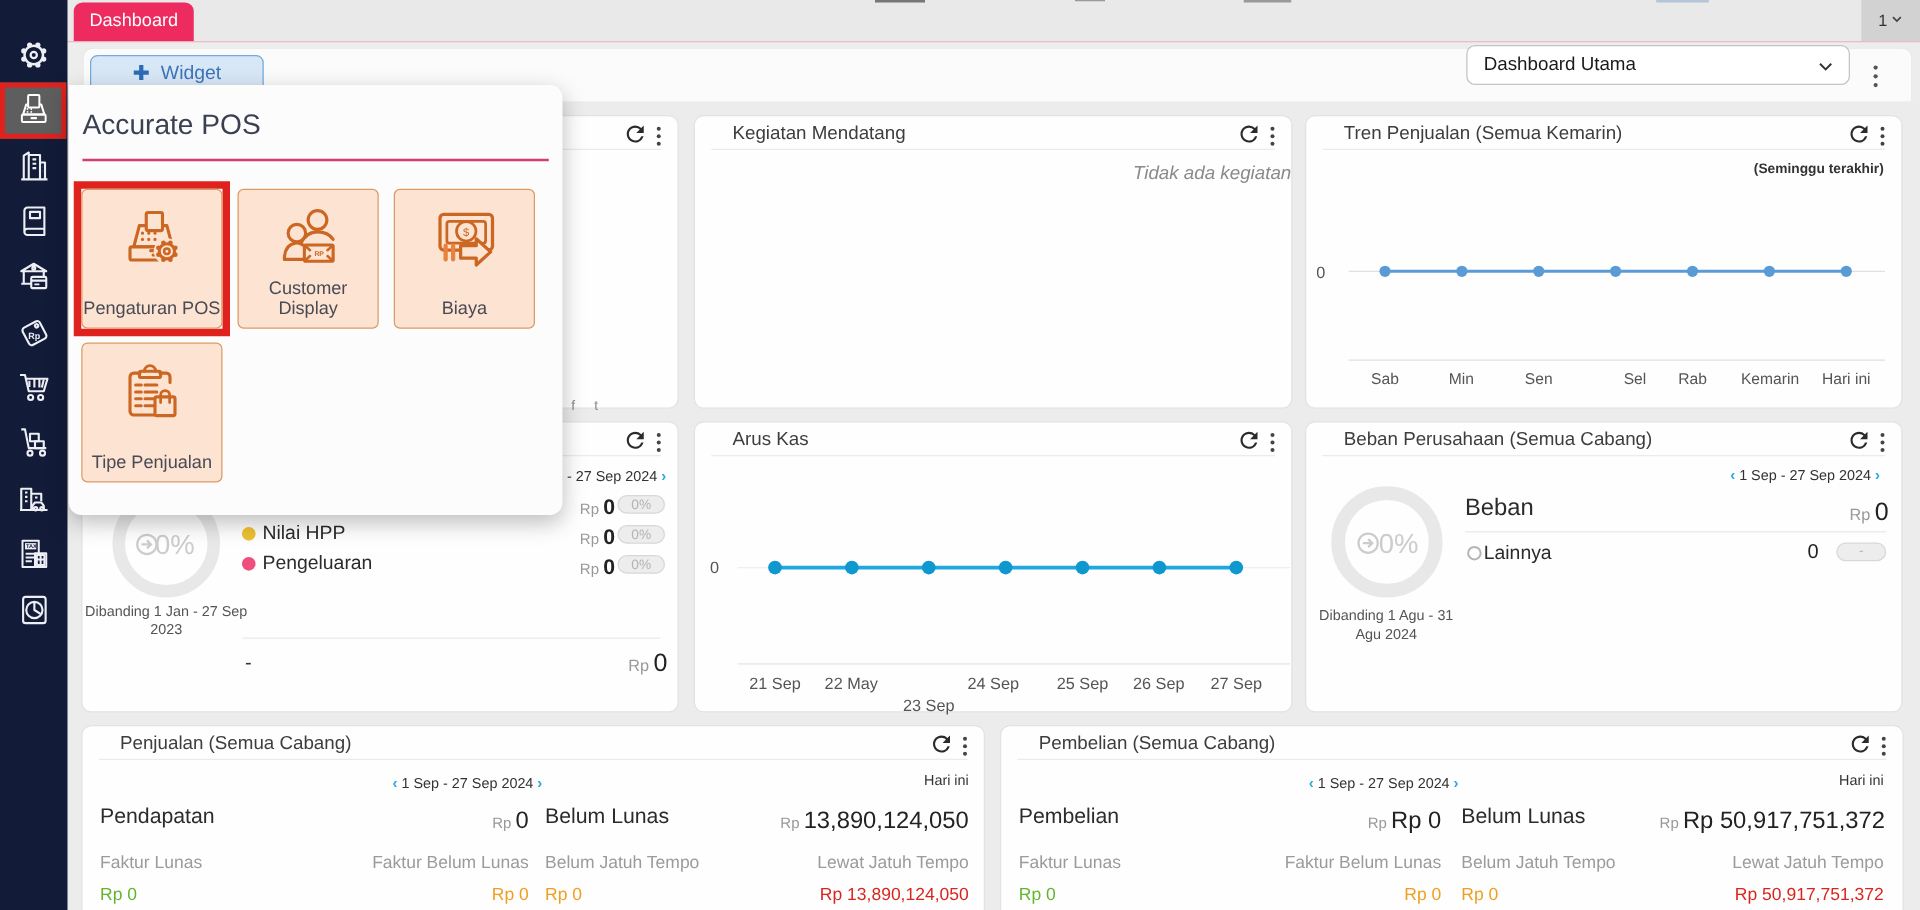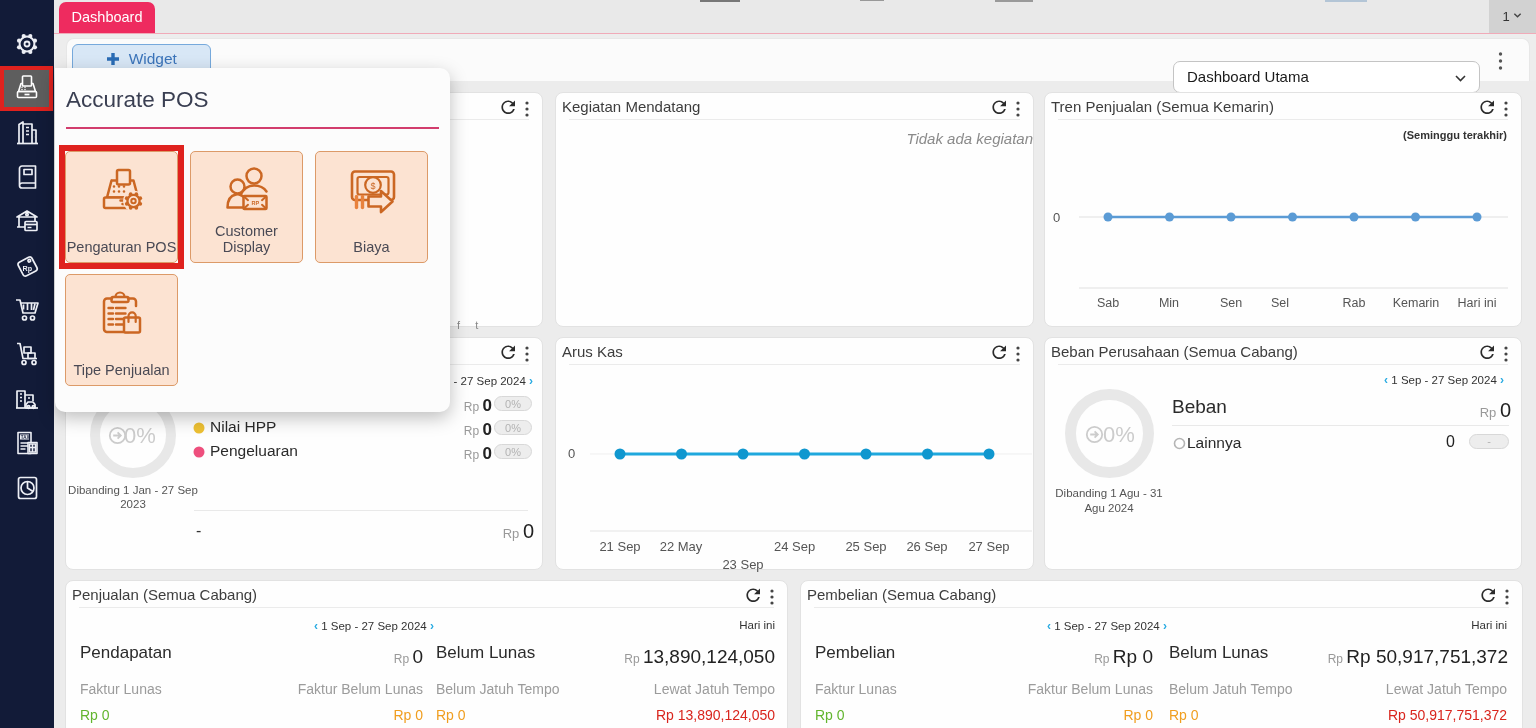--- a/index.html
+++ b/index.html
@@ -1,20 +1,20 @@
 <!DOCTYPE html>
 <html><head>
 <meta charset="utf-8">
 <style>
 * { margin:0; padding:0; box-sizing:border-box; }
 html,body { width:1536px; height:728px; }
 body { position:relative; font-family:"Liberation Sans",sans-serif; background:#ececec; overflow:hidden; }
 .abs { position:absolute; }
 .card { position:absolute; background:#fefefe; border:1px solid #e2e2e2; border-radius:8px; }
-.ctitle { position:absolute; left:6px; top:5px; font-size:15px; color:#3d3d3d; }
+.ctitle { position:absolute; left:30px; top:5px; font-size:15px; color:#3d3d3d; }
 .chline { position:absolute; left:13px; right:13px; top:26px; height:1px; background:#ebebeb; }
 .cicons { position:absolute; top:6px; right:8px; }
 .hline { position:absolute; height:1px; background:#e9e9e9; }
 .graylab { font-size:14px; color:#9b9b9b; white-space:nowrap; }
 .datebar { position:absolute; font-size:11.5px; color:#333; }
 .datebar b.ar { color:#29abe2; font-size:12px; font-weight:bold; }
 .tile { position:absolute; width:113px; height:112px; background:#fce3d2; border:1px solid #dc9a68; border-radius:5px; }
 .tile .tl { position:absolute; left:0; right:0; bottom:7px; text-align:center; font-size:14.5px; color:#4a4a55; line-height:16px; }
 </style>
 </head>
@@ -27,21 +27,21 @@
 <div class="abs" style="left:59px; top:2px; width:96px; height:31px; background:#ee2b5f; border-radius:7px 7px 0 0; color:#fff; font-size:14.5px; text-align:center; line-height:30px;">Dashboard</div>
 <div class="abs" style="left:54px; top:33px; width:1482px; height:1px; background:#f0aab8;"></div>
 
 <div class="abs" style="left:54px; top:34px; width:1482px; height:47px; background:#ededed;"></div>
 <div class="abs" style="left:66px; top:38px; width:1464px; height:43px; background:#fbfbfb; border-radius:8px 8px 0 0; border:1px solid #e7e7e7; border-bottom:none;"></div>
 
 <div class="abs" style="left:72px; top:44px; width:139px; height:30px; background:#d8e7f6; border:1px solid #76a9dc; border-radius:6px; color:#3b74ba; font-size:15.5px; text-align:center; line-height:28px;"><svg width="14" height="14" viewBox="0 0 14 14" style="vertical-align:-2px;">
       <path d="M7 1v12M1 7h12" stroke="#2a6cb5" stroke-width="3.4"></path>
     </svg>&nbsp; Widget</div>
 
-<div class="abs" style="left:1173px; top:61px; width:307px; height:32px; background:#fff; border:1px solid #c4c4c4; border-radius:7px; font-size:15px; color:#1a1a1a; line-height:30px; padding-left:13px;">Dashboard Utama
+<div class="abs" style="left:1173px; top:36px; width:307px; height:32px; background:#fff; border:1px solid #c4c4c4; border-radius:7px; font-size:15px; color:#1a1a1a; line-height:30px; padding-left:13px;">Dashboard Utama
   <svg class="abs" style="right:12px; top:10px;" width="13" height="13" viewBox="0 0 13 13">
       <path d="M2 4l4.5 4.5L11 4" fill="none" stroke="#333" stroke-width="1.6"></path>
     </svg>
 </div>
 <div class="abs" style="left:1498px; top:51px;"><svg width="5" height="20" viewBox="0 0 5 20">
       <circle cx="2.5" cy="3" r="1.7" fill="#555"></circle>
       <circle cx="2.5" cy="10" r="1.7" fill="#555"></circle>
       <circle cx="2.5" cy="17" r="1.7" fill="#555"></circle>
     </svg></div>
 
@@ -193,21 +193,21 @@
         <circle cx="186" cy="124" r="4.5"></circle>
         <circle cx="247.5" cy="124" r="4.5"></circle>
         <circle cx="309" cy="124" r="4.5"></circle>
         <circle cx="370.5" cy="124" r="4.5"></circle>
         <circle cx="432" cy="124" r="4.5"></circle>
       </g>
   </svg>
   <div class="abs" style="left:42px; top:203px; width:42px; text-align:center; font-size:12.5px; color:#555;">Sab</div>
   <div class="abs" style="left:103px; top:203px; width:42px; text-align:center; font-size:12.5px; color:#555;">Min</div>
   <div class="abs" style="left:165px; top:203px; width:42px; text-align:center; font-size:12.5px; color:#555;">Sen</div>
-  <div class="abs" style="left:226px; top:203px; width:42px; text-align:left; font-size:12.5px; color:#555;">Sel</div>
+  <div class="abs" style="left:242px; top:203px; width:42px; text-align:center; font-size:12.5px; color:#555;">Sel</div>
   <div class="abs" style="left:288px; top:203px; width:42px; text-align:center; font-size:12.5px; color:#555;">Rab</div>
   <div class="abs" style="left:336px; top:203px; width:70px; text-align:center; font-size:12.5px; color:#555;">Kemarin</div>
   <div class="abs" style="left:402px; top:203px; width:60px; text-align:center; font-size:12.5px; color:#555;">Hari ini</div>
 </div>
 
 <div class="card" style="left:65px; top:337px; width:478px; height:233px;">
   <div class="ctitle">Laba Rugi (Semua Cabang)</div>
   <div class="cicons"><svg width="40" height="20" viewBox="0 0 40 20">
         <g transform="translate(4,-2) scale(0.85)">
           <path d="M17.65 6.35A7.95 7.95 0 0 0 12 4c-4.42 0-7.99 3.58-8 8s3.57 8 8 8c3.73 0 6.84-2.55 7.73-6h-2.08A5.99 5.99 0 0 1 12 18c-3.31 0-6-2.69-6-6s2.69-6 6-6c1.66 0 3.14.69 4.22 1.78L13 11h7V4l-2.35 2.35z" fill="#2b2b2b"></path>

